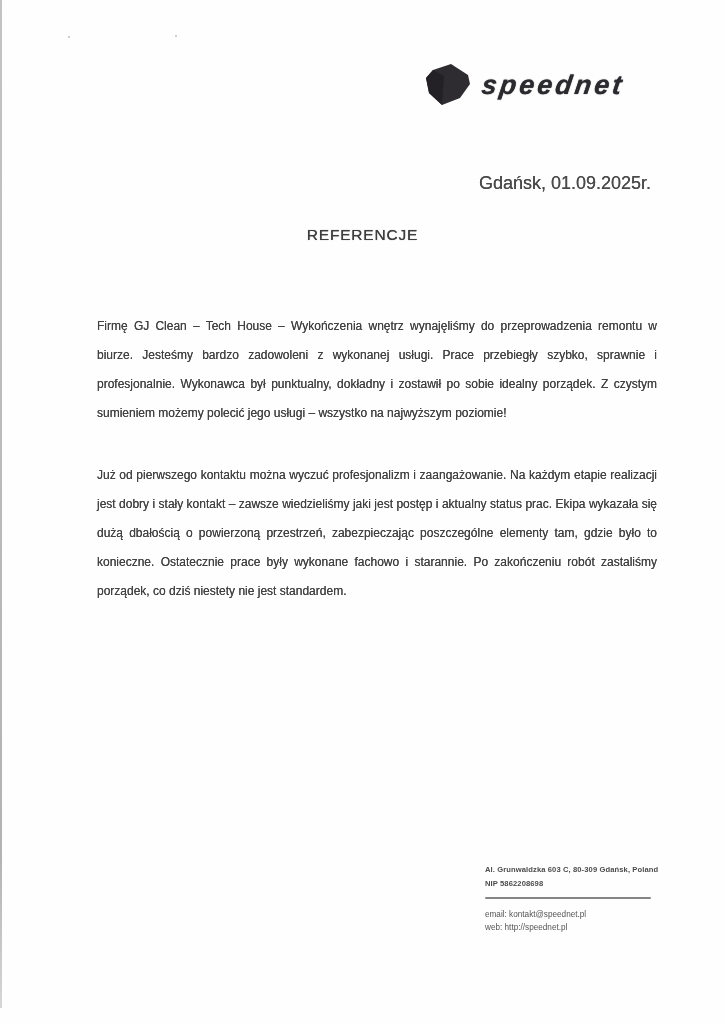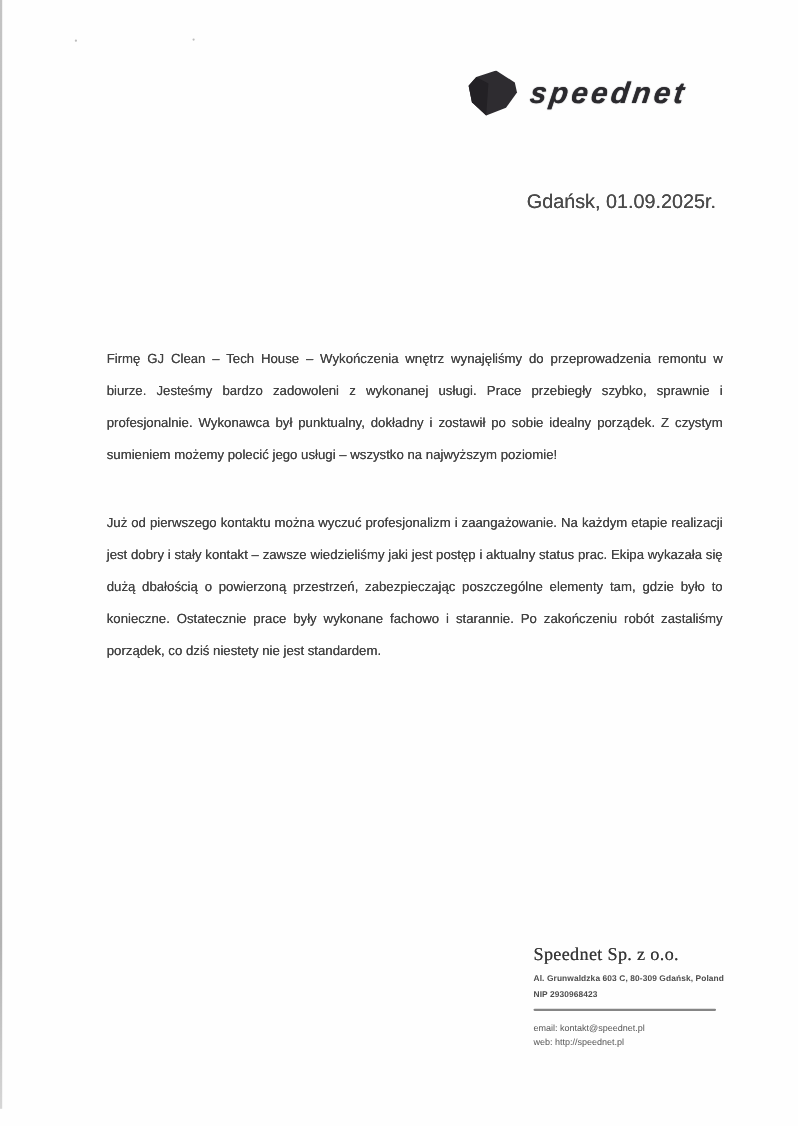--- a/index.html
+++ b/index.html
@@ -149,27 +149,27 @@
       <svg width="48" height="42" viewBox="0 0 48 42">
         <polygon points="9,6 27,0 44,11 46,20 36,34 18,41 5,29 2,14" fill="#2e2c30"></polygon>
         <polygon points="9,6 20,12 18,41 5,29 2,14" fill="#232125"></polygon>
       </svg>
     </span>
     <span class="logo-word">speednet</span>
   </div>
 
   <div class="date-line">Gdańsk, 01.09.2025r.</div>
 
+  <div class="doc-title">REFERENCJE</div>
 
   <div class="body-text para-1">Firmę GJ Clean – Tech House – Wykończenia wnętrz wynajęliśmy do przeprowadzenia remontu w biurze. Jesteśmy bardzo zadowoleni z wykonanej usługi. Prace przebiegły szybko, sprawnie i profesjonalnie. Wykonawca był punktualny, dokładny i zostawił po sobie idealny porządek. Z czystym sumieniem możemy polecić jego usługi – wszystko na najwyższym poziomie!</div>
   <div class="body-text para-2">Już od pierwszego kontaktu można wyczuć profesjonalizm i zaangażowanie. Na każdym etapie realizacji jest dobry i stały kontakt – zawsze wiedzieliśmy jaki jest postęp i aktualny status prac. Ekipa wykazała się dużą dbałością o powierzoną przestrzeń, zabezpieczając poszczególne elementy tam, gdzie było to konieczne. Ostatecznie prace były wykonane fachowo i starannie. Po zakończeniu robót zastaliśmy porządek, co dziś niestety nie jest standardem.</div>
 
 
   <div class="footer">
-    <div class="footer-company">Speednet Sp. z o.o.</div>
     <div class="footer-address">Al. Grunwaldzka 603 C, 80-309 Gdańsk, Poland</div>
-    <div class="footer-nip">NIP 2930968423</div>
+    <div class="footer-nip">NIP 5862208698</div>
     <div class="footer-divider"></div>
     <div class="footer-email">email: kontakt@speednet.pl</div>
     <div class="footer-web">web: http://speednet.pl</div>
   </div>
 
 </div>
 
 </body></html>

